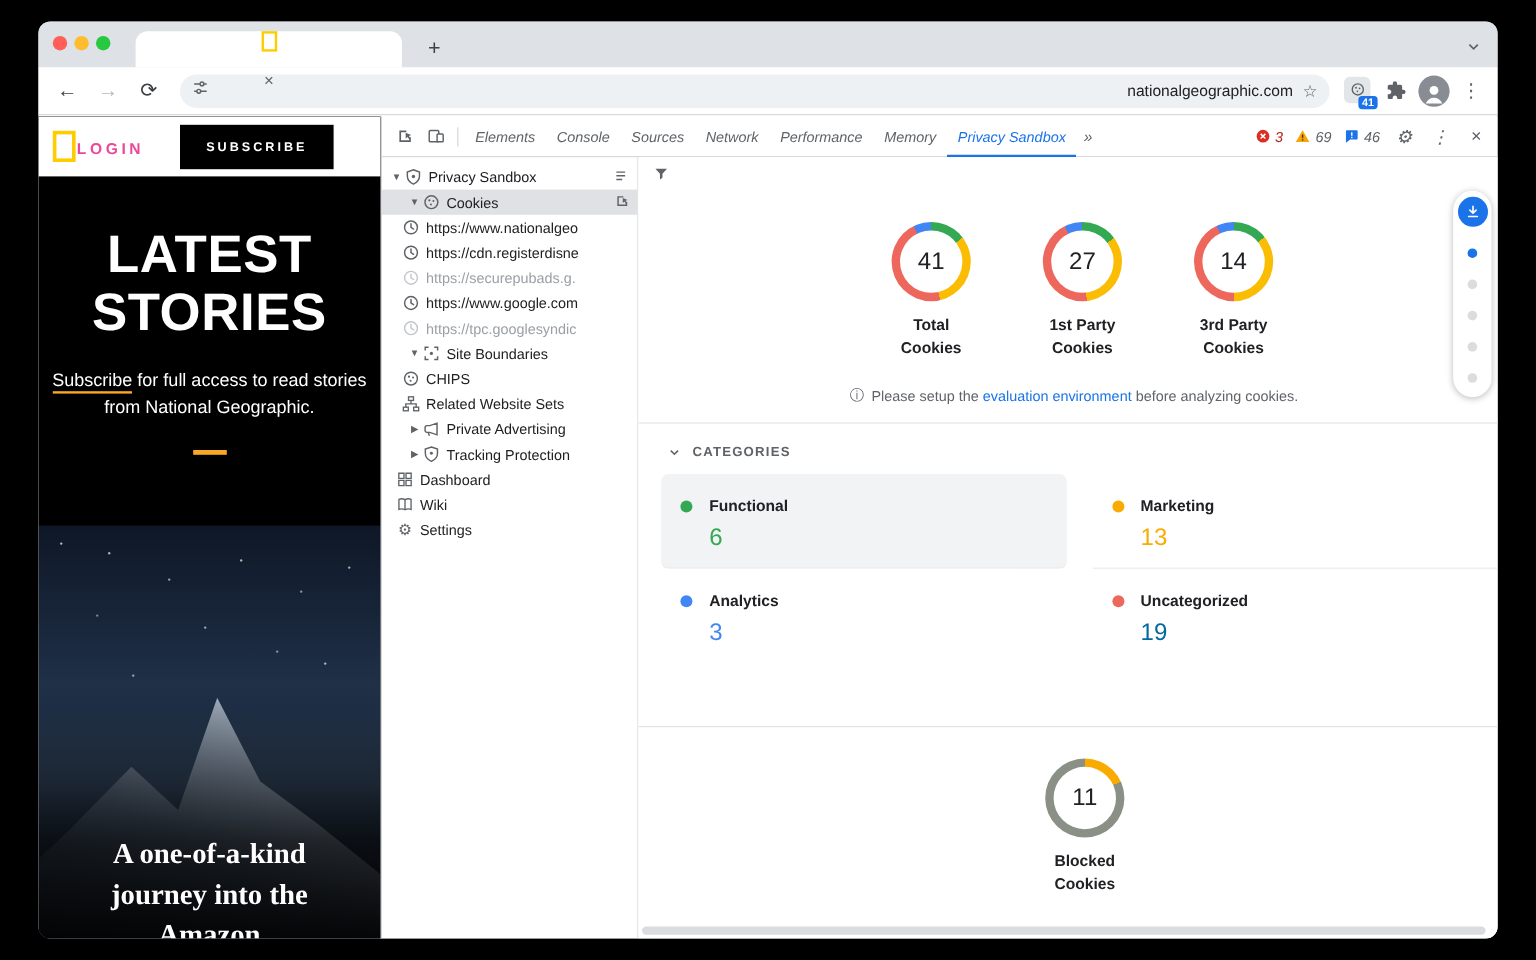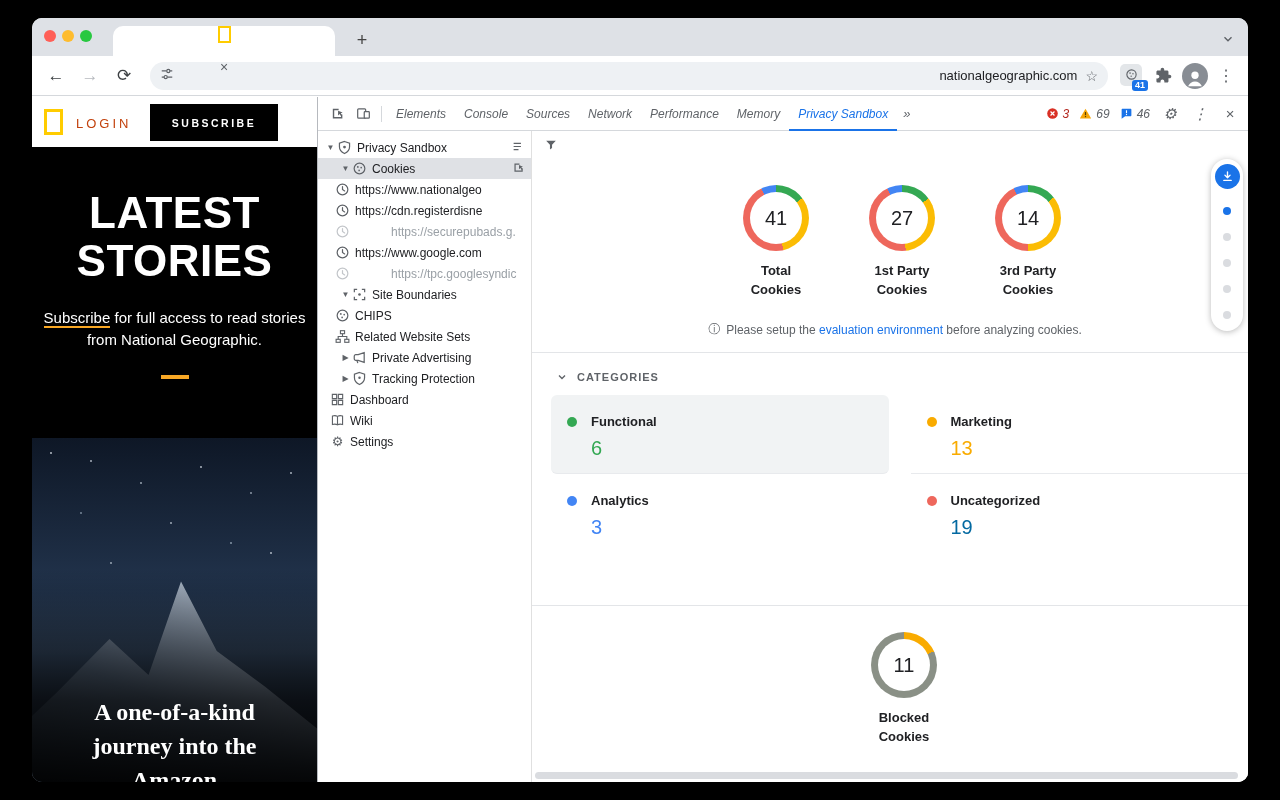--- a/index.html
+++ b/index.html
@@ -34,21 +34,21 @@
   .avatar { width:26px; height:26px; border-radius:50%; background:#888d94; display:flex; align-items:flex-end; justify-content:center; overflow:hidden; }
   .kebab { font-size:16px; color:#5f6368; width:24px; text-align:center; }
 
   
   .content { position:absolute; top:79px; left:0; right:0; bottom:0; display:flex; }
 
   
   .webpage { width:285px; flex:none; background:#000; position:relative; overflow:hidden; }
   .pg-header { height:50px; background:#fff; position:relative; }
   .ng-logo { position:absolute; left:12px; top:12px; width:19px; height:26px; border:3px solid #ffcc00; }
-  .login { position:absolute; left:44px; top:19px; font-size:13px; font-weight:400; letter-spacing:3px; color:#c2410c; }
+  .login { position:absolute; left:32px; top:19px; font-size:13px; font-weight:700; letter-spacing:3px; color:#ec4899; }
   .subscribe-btn { position:absolute; left:118px; top:7px; width:128px; height:37px; background:#000; color:#fff; font-size:10.5px; letter-spacing:2.5px; font-weight:700; display:flex; align-items:center; justify-content:center; }
   .pg-black { height:291px; background:#000; color:#fff; text-align:center; }
   .headline { font-size:44px; font-weight:800; line-height:48px; letter-spacing:.5px; }
   .headline.first { padding-top:42px; }
   .promo { margin-top:22px; font-size:15px; line-height:22px; padding:0 10px; color:#fff; }
   .promo .lnk { color:#fff; border-bottom:2px solid #f9a825; }
   .dash { width:28px; height:4px; background:#f9a825; margin:24px auto 0; }
   .pg-image { position:relative; height:345px; background:linear-gradient(180deg,#0e1726 0%,#22344d 45%,#33465e 62%,#141b26 100%); overflow:hidden; }
   .stars { position:absolute; top:14px; left:18px; width:2px; height:2px; background:#dfe6ee; border-radius:50%;
     box-shadow:40px 8px #cdd6e0,90px 30px #b9c4d1,150px 14px #d5dde6,200px 40px #aab6c4,240px 20px #cdd6e0,30px 60px #8fa0b2,120px 70px #c2cdd9,180px 90px #9fb0c0,60px 110px #b9c4d1,220px 100px #d5dde6; opacity:.8; }
@@ -76,21 +76,21 @@
   
   .tree { width:214px; flex:none; border-right:1px solid #e0e0e0; padding-top:6px; font-size:12px; color:#202124; overflow:hidden; }
   .trow { height:21px; display:flex; align-items:center; white-space:nowrap; position:relative; }
   .trow .arrow { width:11px; font-size:8px; color:#5f6368; text-align:center; flex:none; }
   .ticon { width:15px; height:15px; margin:0 5px 0 1px; flex:none; color:#5f6368; }
   .ticon-glyph { width:15px; margin:0 5px 0 1px; font-size:13px; color:#5f6368; flex:none; text-align:center; line-height:15px; }
   .lvl0 { padding-left:7px; }
   .lvl1 { padding-left:22px; }
   .lvl2 { padding-left:16px; }
   .trow.selected { background:#dfe1e5; }
-  .trow.dim { color:#9aa0a6;gap:36px; }
+  .trow.dim { color:#9aa0a6; }
   .trow.dim .ticon { color:#c3c6ca; }
   .row-right { position:absolute; right:6px; top:3px; color:#5f6368; }
 
   
   .dt-main { flex:1; position:relative; background:#fff; min-width:0; overflow:hidden; }
   .funnel-row { height:26px; padding:7px 0 0 12px; }
   .donut-row { display:flex; justify-content:center; gap:34px; margin-top:28px; padding-left:24px; }
   .donut-col { width:92px; text-align:center; }
   .donut { width:66px; height:66px; border-radius:50%; margin:0 auto; position:relative; }
   .donut-hole { position:absolute; inset:7px; background:#fff; border-radius:50%; display:flex; align-items:center; justify-content:center; font-size:20px; color:#202124; }

